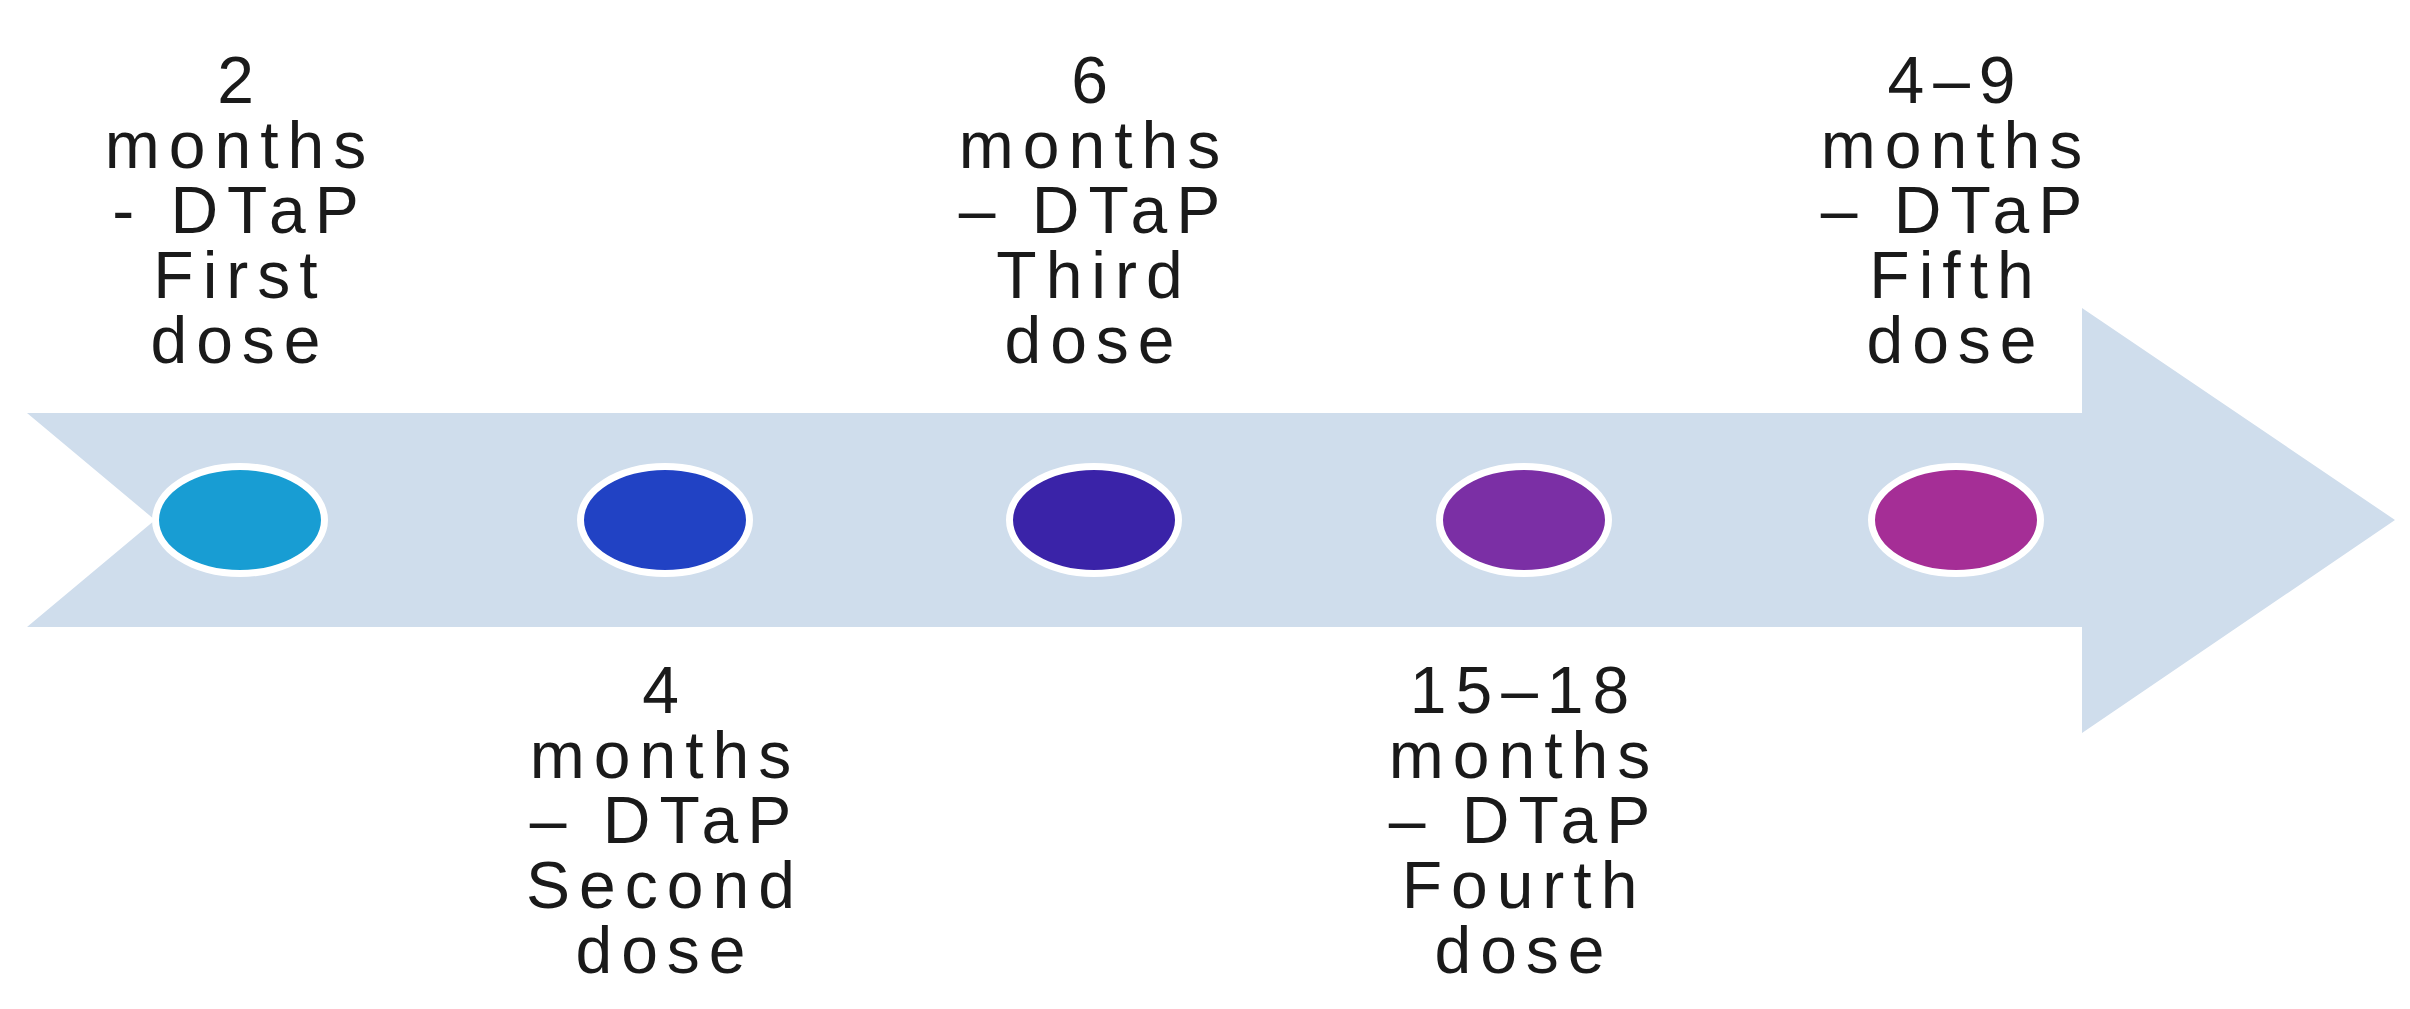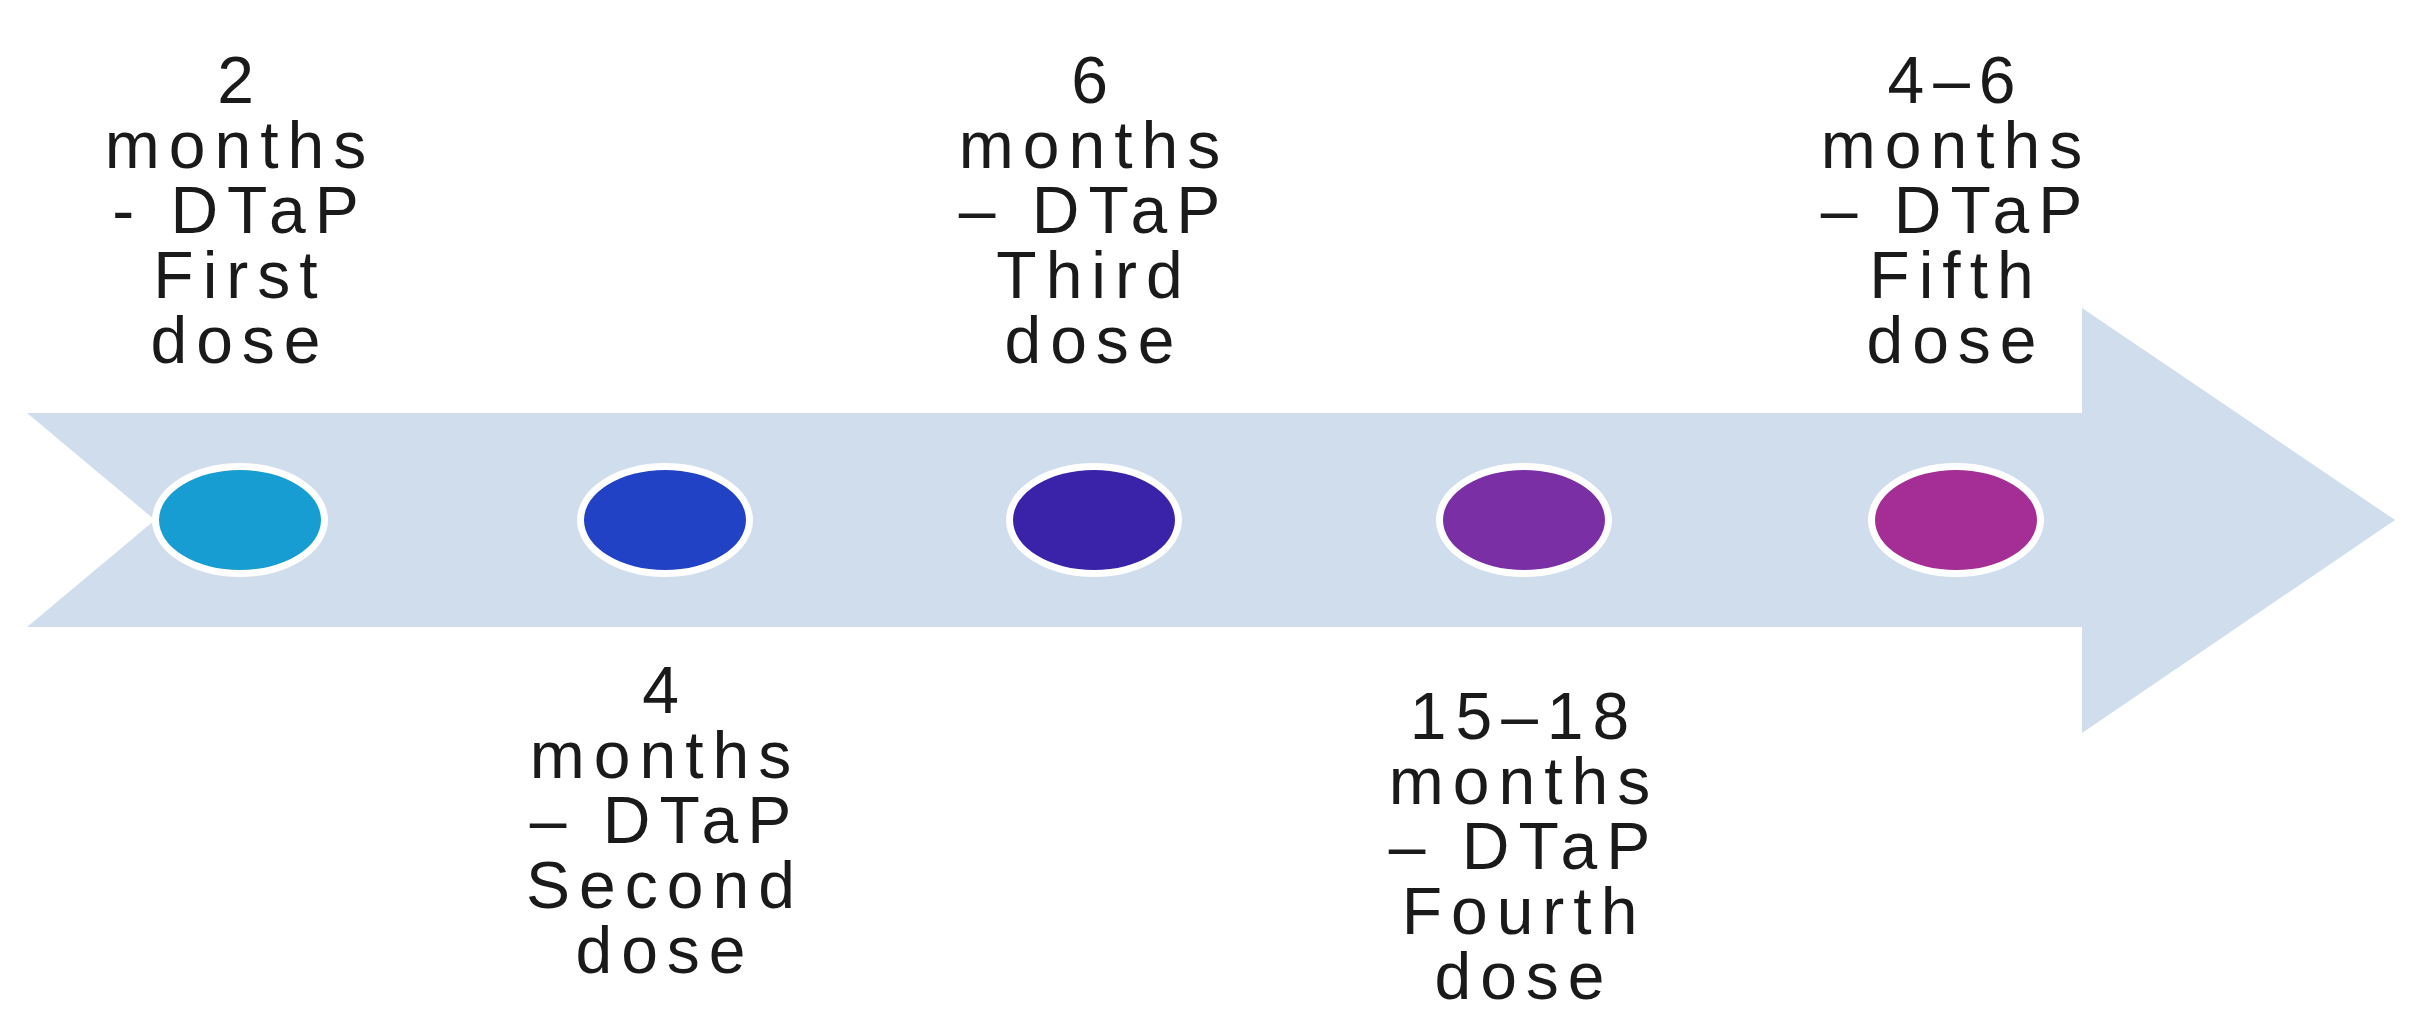--- a/index.html
+++ b/index.html
@@ -38,21 +38,21 @@
     font-size:66px;
     line-height:65px;
     letter-spacing:9px;
     white-space:pre-line;
   }
   .label.top{top:48px;}
   .label.bottom{top:658px;}
   .l1{left:20px;}
   .l2{left:445px;}
   .l3{left:874px;}
-  .l4{left:1304px;margin-top:26px;}
+  .l4{left:1304px;}
   .l5{left:1736px;}
 </style>
 </head>
 <body>
 
 <div class="stage">
 
   <svg class="arrow-svg" viewBox="0 0 2410 1009" aria-hidden="true">
     <path d="M27,413 L2082,413 L2082,308 L2395,520 L2082,733 L2082,627 L27,627 L155,520 Z" fill="#cfddec"></path>
   </svg>
@@ -76,19 +76,19 @@
   <div class="label top l3">6
 months
 – DTaP
 Third
 dose</div>
   <div class="label bottom l4">15–18
 months
 – DTaP
 Fourth
 dose</div>
-  <div class="label top l5">4–6
+  <div class="label top l5">4–9
 months
 – DTaP
 Fifth
 dose</div>
 
 </div>
 
 </body></html>

